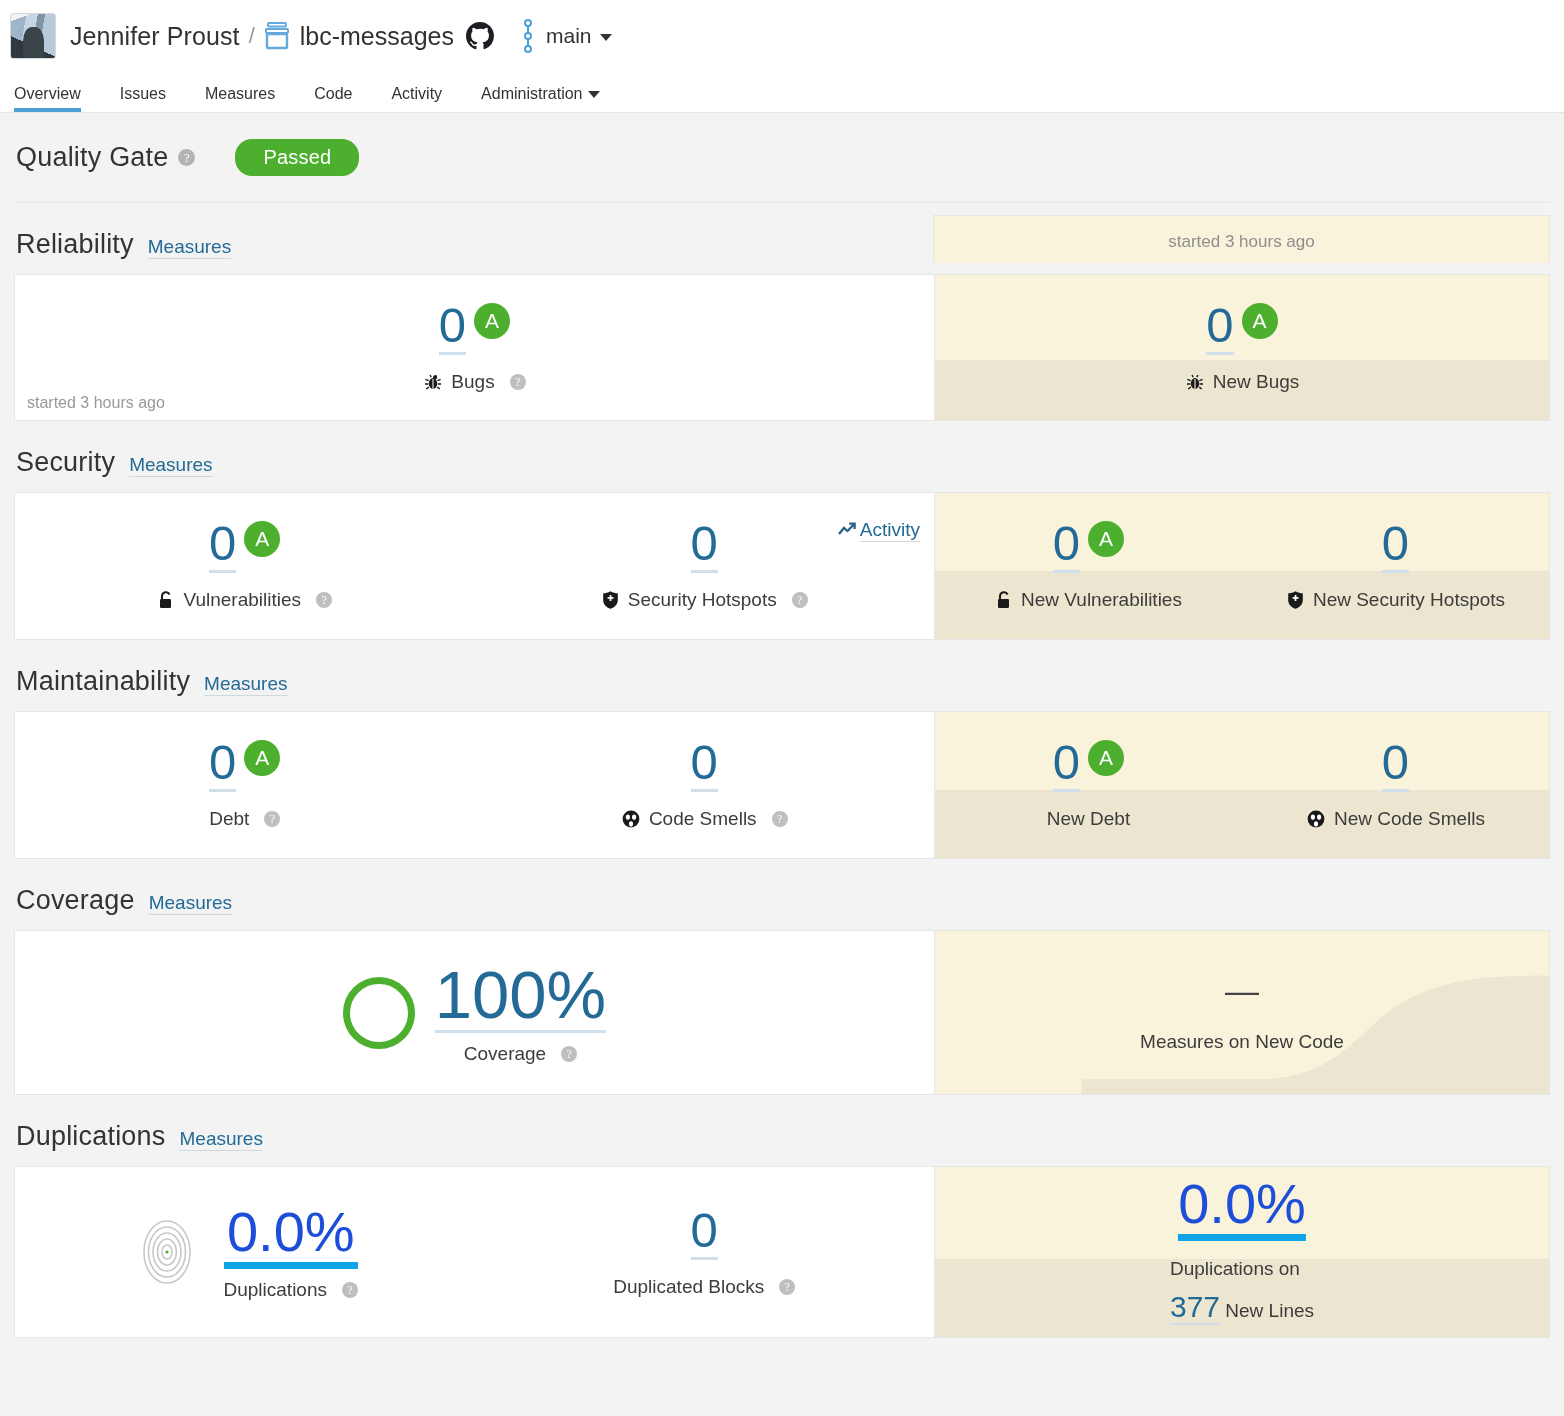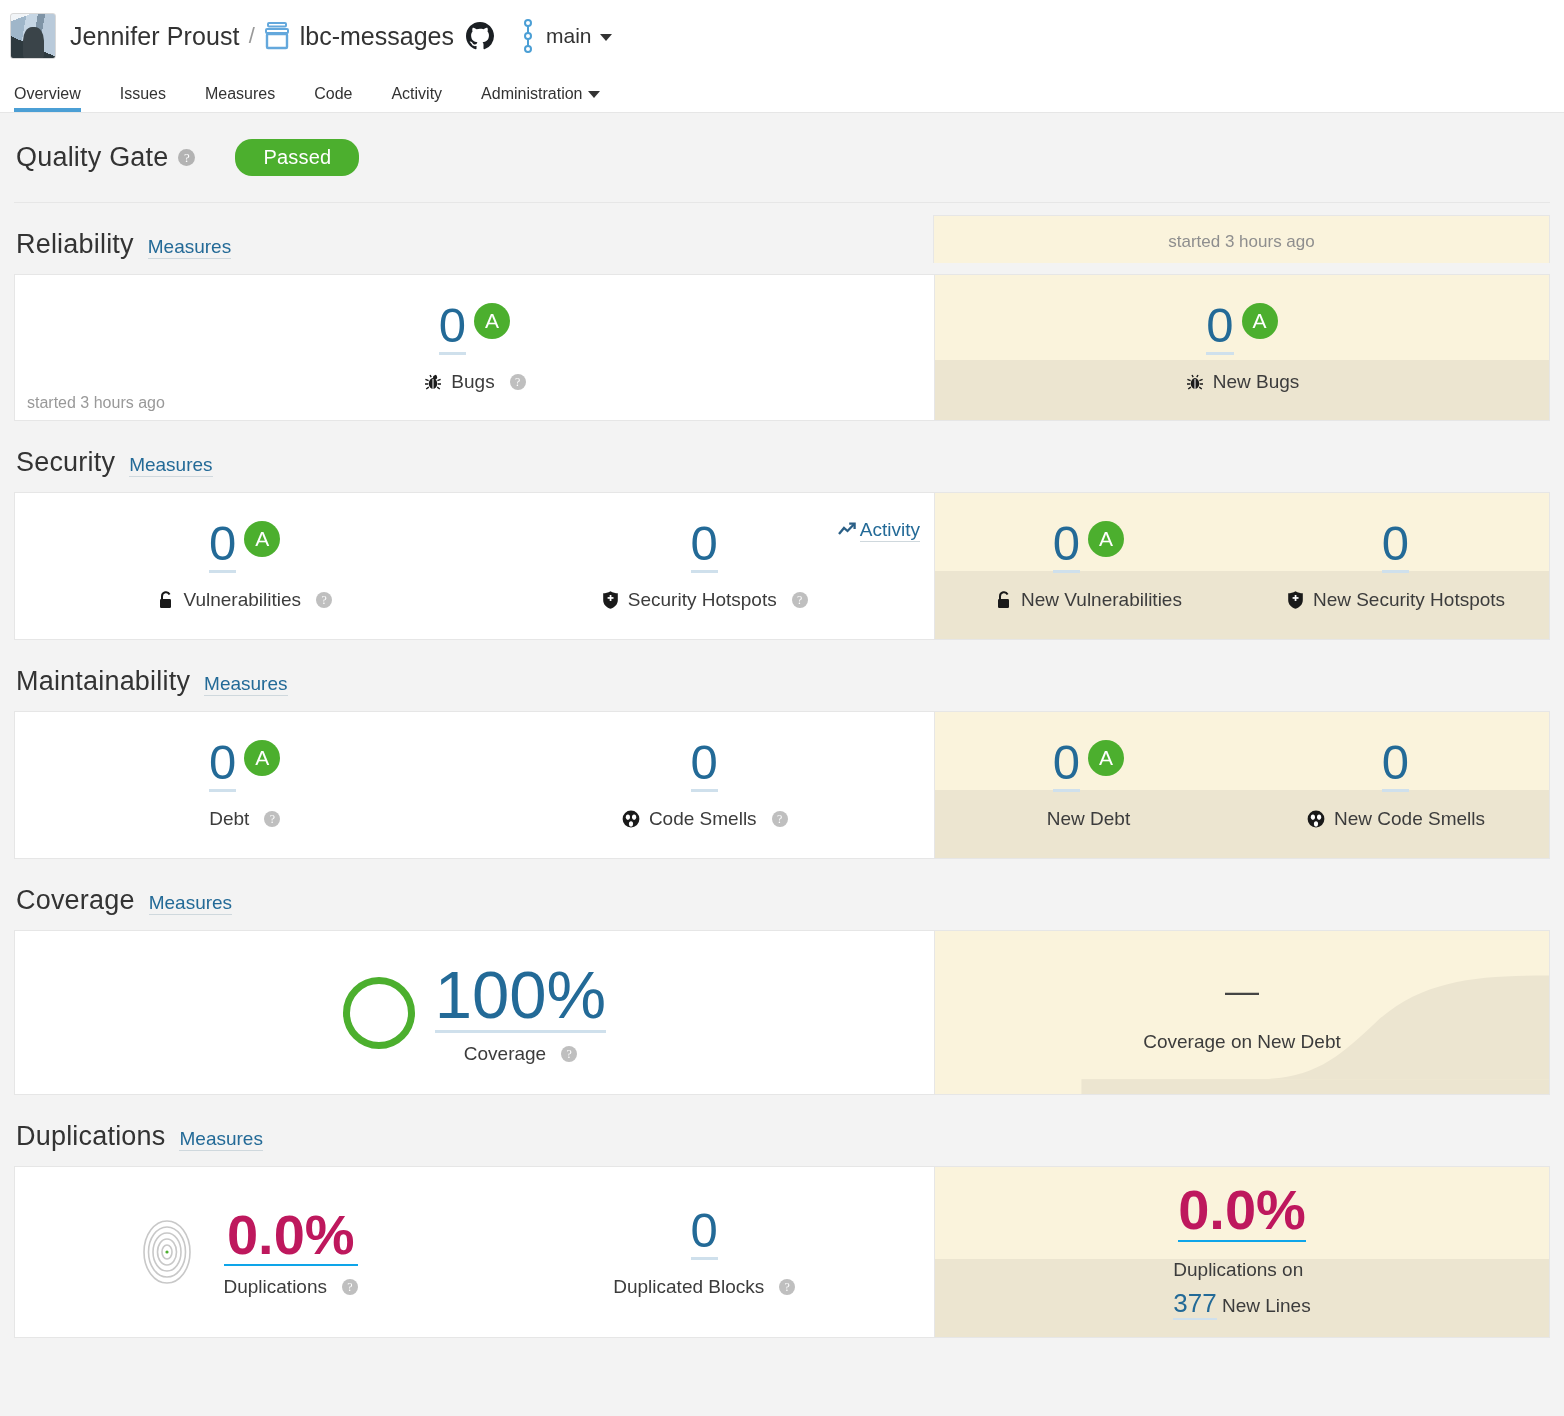--- a/index.html
+++ b/index.html
@@ -262,26 +262,26 @@
   .cov-circle {
     width: 72px; height: 72px;
     border-radius: 50%;
     border: 7px solid #4caf2e;
     display: inline-block;
   }
   .cov-wrap { display: flex; align-items: center; justify-content: center; gap: 20px;}
   .cov-big { font-size: 67px; color: #236a97; font-weight: 300; border-bottom: 3px solid #cfe0ec; line-height: 1.05; cursor:pointer;}
 
   .dup-wrap { display:flex; align-items:center; justify-content:center; gap: 22px; }
-  .dup-big { font-size: 56px; color: #be185d; font-weight:700; border-bottom: 2px solid #0ea5e9; line-height:1.05; cursor:pointer;}
+  .dup-big { font-size: 56px; color: #1d4ed8; font-weight:400; border-bottom: 7px solid #0ea5e9; line-height:1.05; cursor:pointer;}
   .rings { width: 70px; height: 70px; }
 
   .newlines { font-size: 19px; color: #3c3c3c; text-align:left; margin-top: 14px; line-height:1.5;}
   .newlines .nl {
-    font-size: 26px; color:#236a97; font-weight:300;
+    font-size: 30px; color:#236a97; font-weight:300;
     border-bottom: 2px solid #cfe0ec; cursor:pointer;
   }
 </style>
 </head>
 <body>
 
 <div class="topbar">
   <div class="crumbrow">
     <div class="avatar"></div>
     <span class="crumb-name">Jennifer Proust</span>
@@ -569,21 +569,21 @@
     </div>
 
     <div class="newcode">
       <svg style="position:absolute;right:0;bottom:0;width:100%;height:100%;" viewBox="0 0 629 165" preserveAspectRatio="none">
         <path d="M629 45 C 560 45, 500 48, 452 92 C 415 126, 390 150, 330 150 L629 150 Z" fill="#ece5d0"></path>
         <rect x="150" y="150" width="479" height="15" fill="#ece5d0"></rect>
       </svg>
       <div class="inner" style="justify-content:center;align-items:center;flex-direction:column;height:100%;">
         <div class="big dash">—</div>
         <div class="cap" style="margin-top:22px;">
-          <span>Coverage on New Debt</span>
+          <span>Measures on New Code</span>
         </div>
       </div>
     </div>
   </div>
 
   <div class="sec-head">
     <span class="section-title">Duplications</span>
     <span class="measures-link">Measures</span>
   </div>
 

